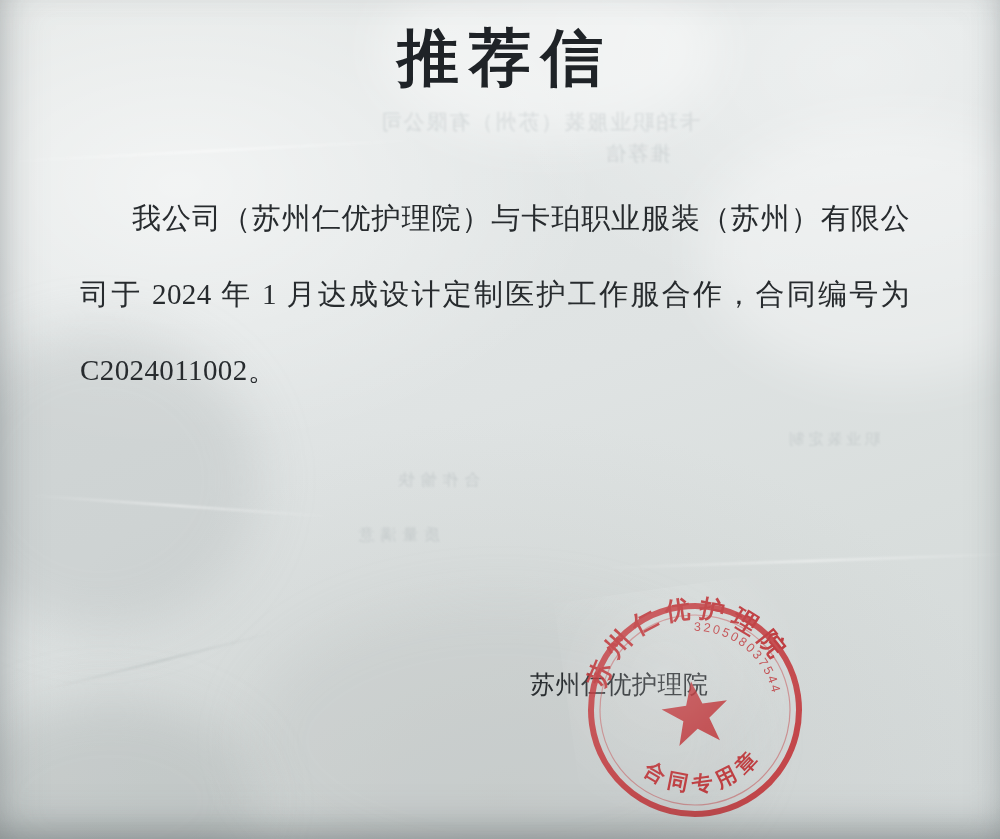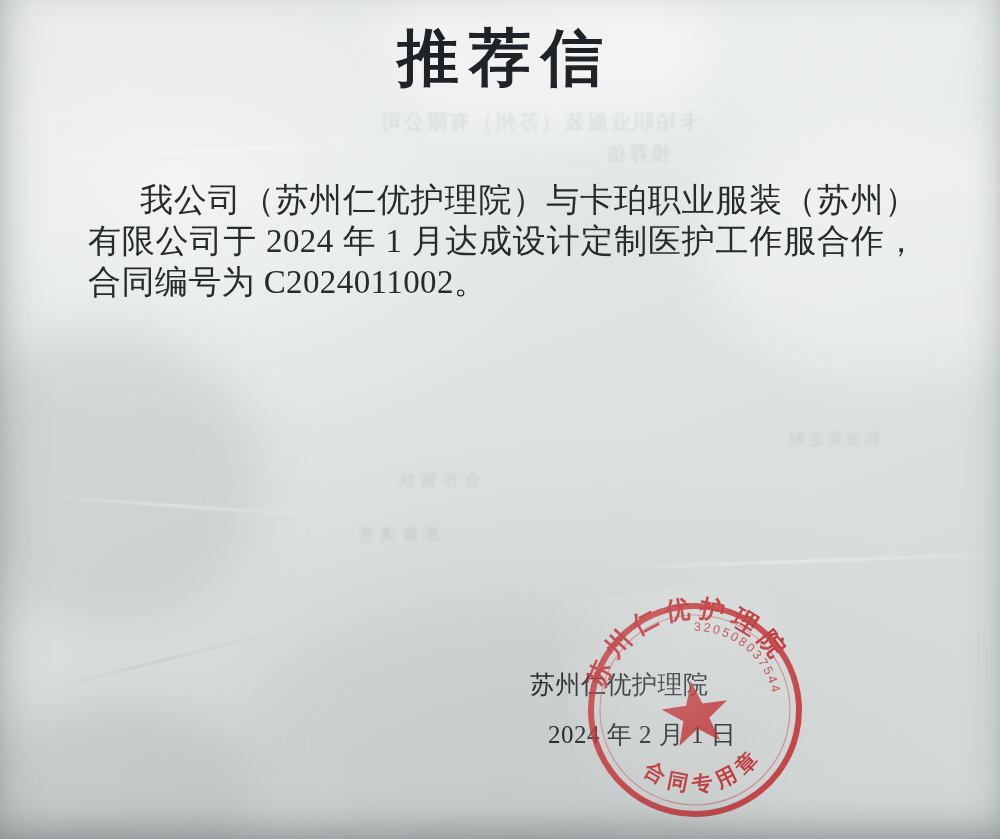--- a/index.html
+++ b/index.html
@@ -93,25 +93,25 @@
     font-weight: bold;
     letter-spacing: 10px;
     text-indent: 10px;
     color: #1f2327;
     font-family: "DejaVu Serif", "Liberation Serif", serif;
     text-shadow: 0 1px 0 rgba(255,255,255,0.35);
   }
 
   #body-text {
     position: absolute;
-    left: 88px;
+    left: 80px;
     top: 180px;
     width: 830px;
-    font-size: 33px;
-    line-height: 41px;
+    font-size: 29px;
+    line-height: 76px;
     color: #272b2e;
     font-family: "Liberation Serif", "DejaVu Serif", serif;
     text-align: justify;
   }
   #body-text p {
     margin: 0 0 2px 0;
     text-indent: 52px;
     letter-spacing: 0.4px;
   }
 
@@ -193,21 +193,20 @@
   <div id="letter">
 
     <div id="doc-title">推荐信</div>
 
     <div id="body-text">
       <p>我公司（苏州仁优护理院）与卡珀职业服装（苏州）有限公司于 2024 年 1 月达成设计定制医护工作服合作，合同编号为 C2024011002。</p>
     </div>
 
     <div id="signature">
       <div class="sig-line">苏州仁优护理院</div>
-      <div class="sig-line" id="sig-date">2024 年 2 月 1 日</div>
     </div>
 
     <div id="seal">
       <svg viewBox="0 0 250 250" xmlns="http://www.w3.org/2000/svg" aria-hidden="true">
         <defs>
           <path id="sealTopArc" d="M 32,125 A 93,93 0 0 1 218,125"></path>
           <path id="sealBottomArc" d="M 44,125 A 81,81 0 0 0 206,125"></path>
           <path id="sealCodeArc" d="M 46,125 A 79,79 0 0 1 204,125"></path>
         </defs>
 

